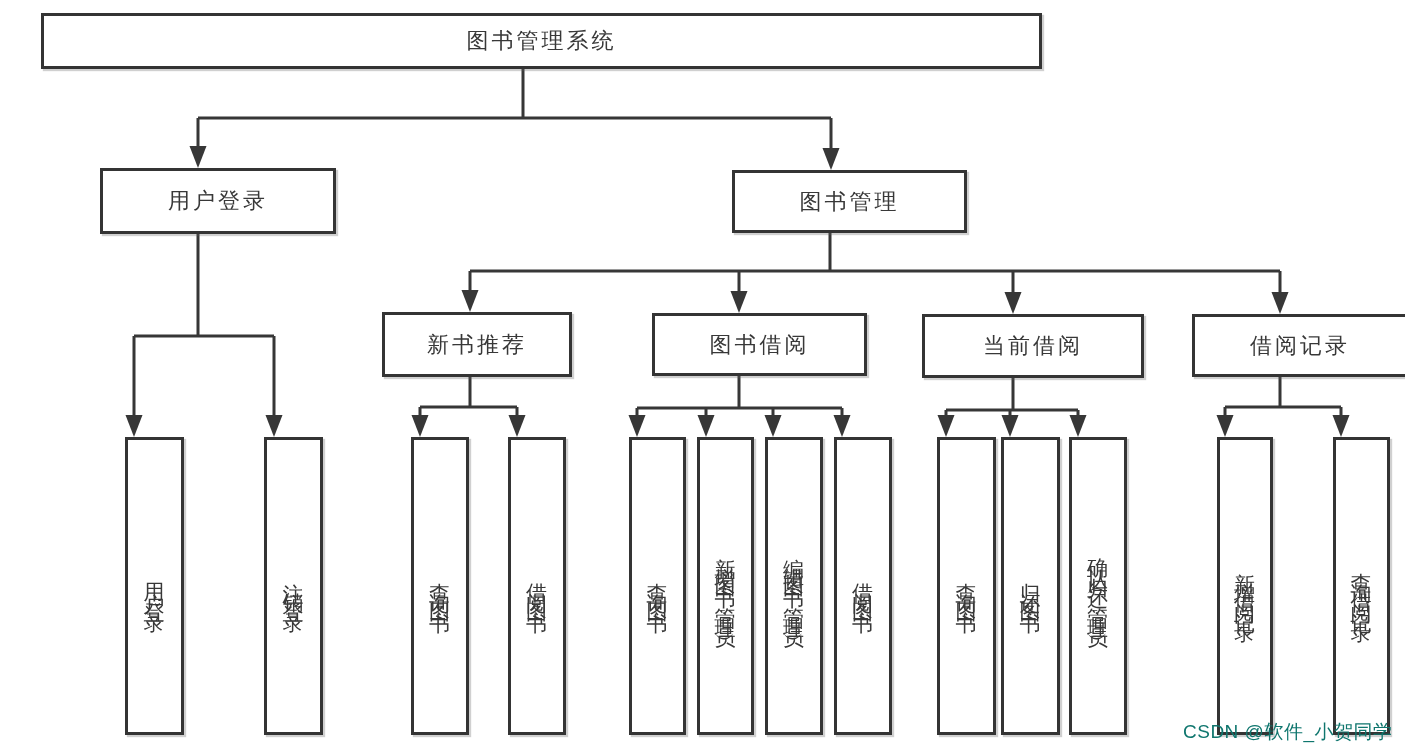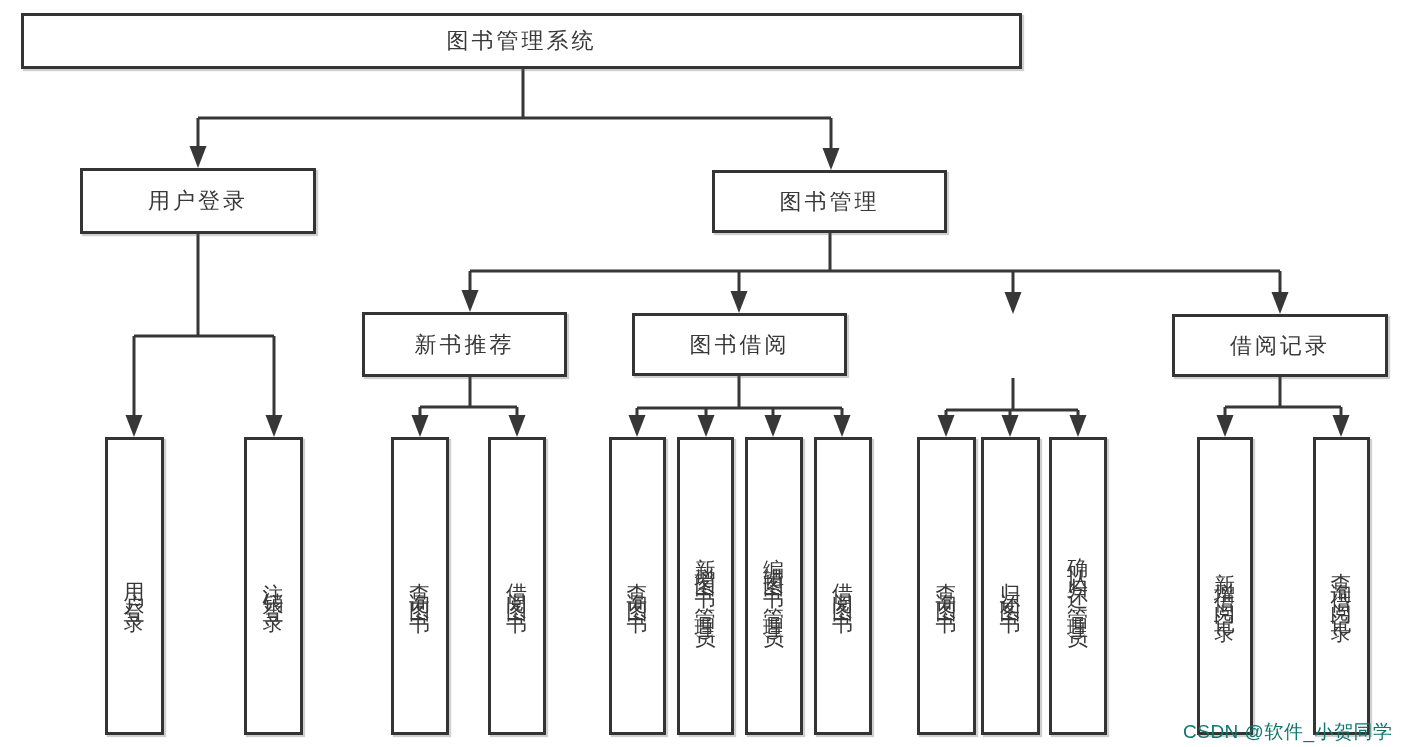--- a/index.html
+++ b/index.html
@@ -38,20 +38,21 @@
   .node {
     position: absolute;
     box-sizing: border-box;
     background: #ffffff;
     border: 3px solid #343434;
     box-shadow: 2px 2px 1px rgba(100,100,100,0.30);
     display: flex;
     align-items: center;
     justify-content: center;
     z-index: 2;
+    margin-left: 20px;
   }
   .hlabel {
     font-size: 22px;
     letter-spacing: 3px;
     white-space: nowrap;
     color: #383838;
   }
   .vlabel {
     writing-mode: vertical-rl;
     text-orientation: mixed;
@@ -132,26 +133,29 @@
     <span class="hlabel">图书管理系统</span>
   </div>
 
   <div class="node" style="left:80px; top:168px; width:236px; height:66px;">
     <span class="hlabel">用户登录</span>
   </div>
   <div class="node" style="left:712px; top:170px; width:235px; height:63px;font-family:Liberation Serif, serif;">
     <span class="hlabel">图书管理</span>
   </div>
 
-  <div class="node" style="left:362px; top:312px; width:205px; height:65px;">
+  <div class="node" style="left:362px; top:312px; width:190px; height:65px;">
     <span class="hlabel">新书推荐</span>
   </div>
   <div class="node" style="left:632px; top:313px; width:215px; height:63px;">
     <span class="hlabel">图书借阅</span>
   </div>
+  <div class="node" style="left:902px; top:314px; width:222px; height:64px;">
+    <span class="hlabel">当前借阅</span>
+  </div>
   <div class="node" style="left:1172px; top:314px; width:216px; height:63px;align-items:center;">
     <span class="hlabel">借阅记录</span>
   </div>
 
   <div class="node" style="left:105px; top:437px; width:59px; height:298px;">
     <span class="vlabel">用户登录</span>
   </div>
   <div class="node" style="left:244px; top:437px; width:59px; height:298px;">
     <span class="vlabel">注销登录</span>
   </div>

